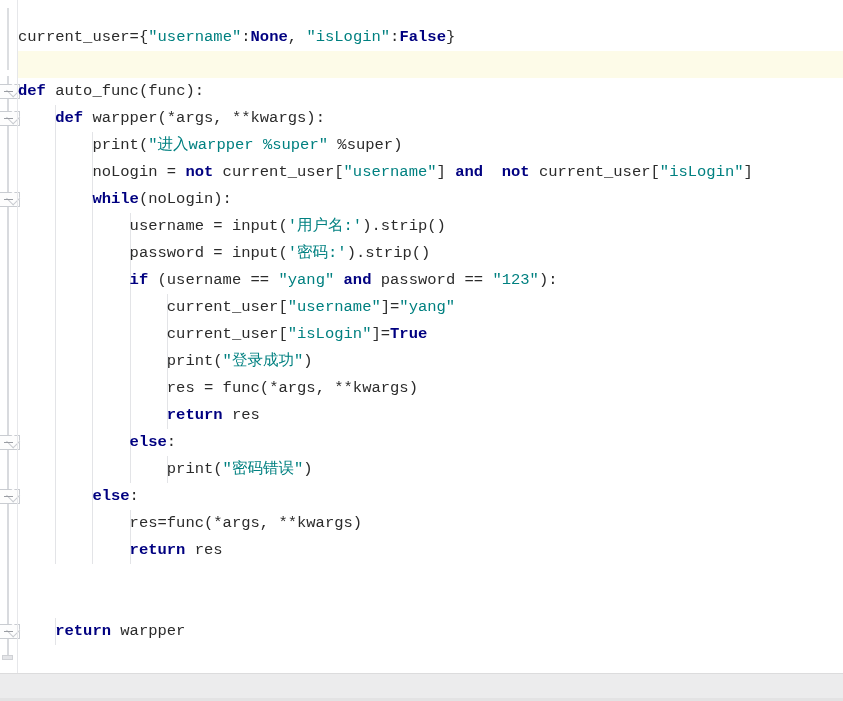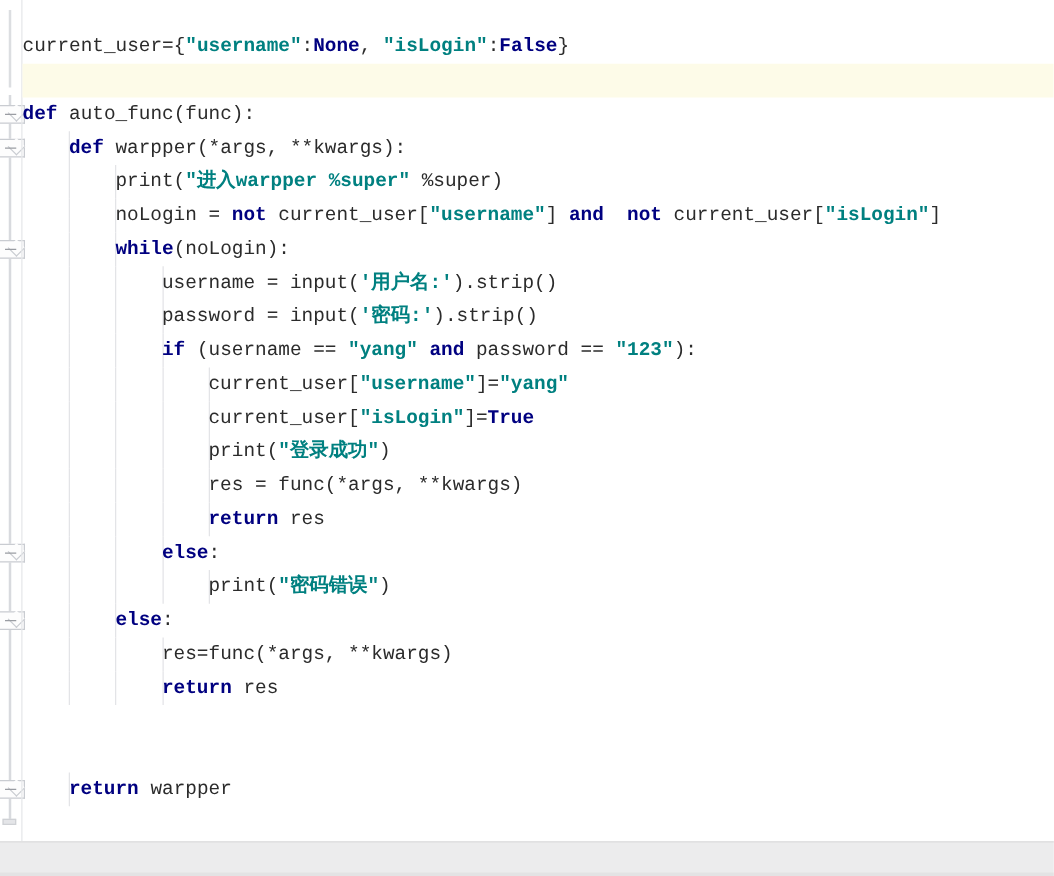--- a/index.html
+++ b/index.html
@@ -134,21 +134,21 @@
   .iguide {
     position: absolute;
     top: 0;
     width: 1px;
     height: 27px;
     background: #e3e4e7;
   }
 
   
   .kw     { color: #000080; font-weight: bold; }
-  .str    { color: #008080; font-weight: bold; margin-top: 32px; }
+  .str    { color: #008080; font-weight: normal; margin-top: 32px; }
   .plain  { color: #2b2b2b; }
   .lit    { color: #000080; font-weight: bold; }
   .fnlink { color: #2b2b2b; }
 
   
   #status-bar {
     position: absolute;
     left: 0;
     top: 673px;
     width: 843px;

